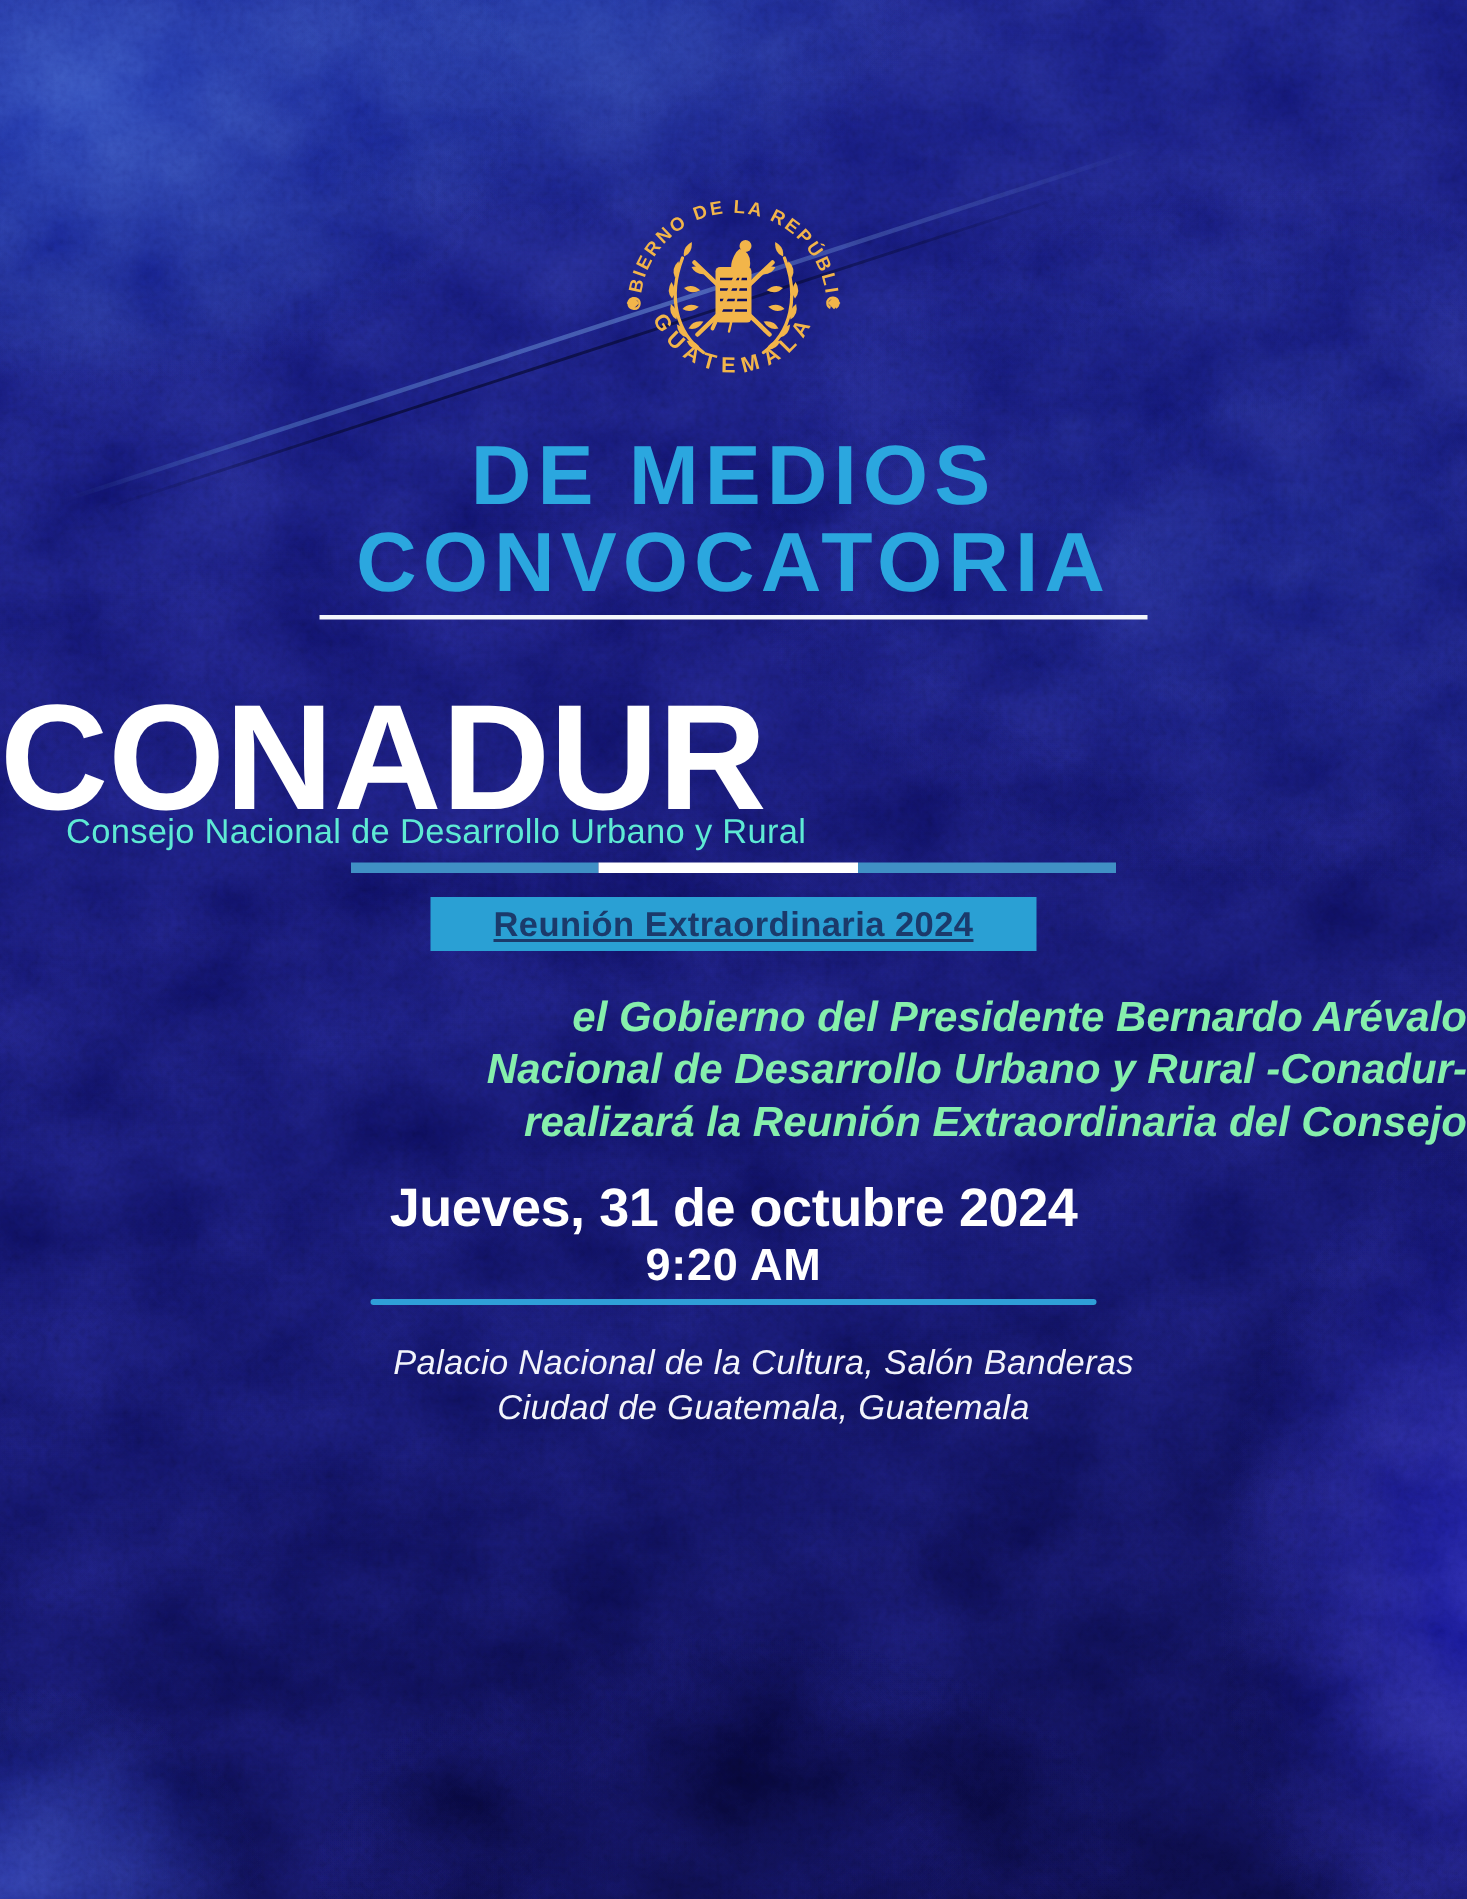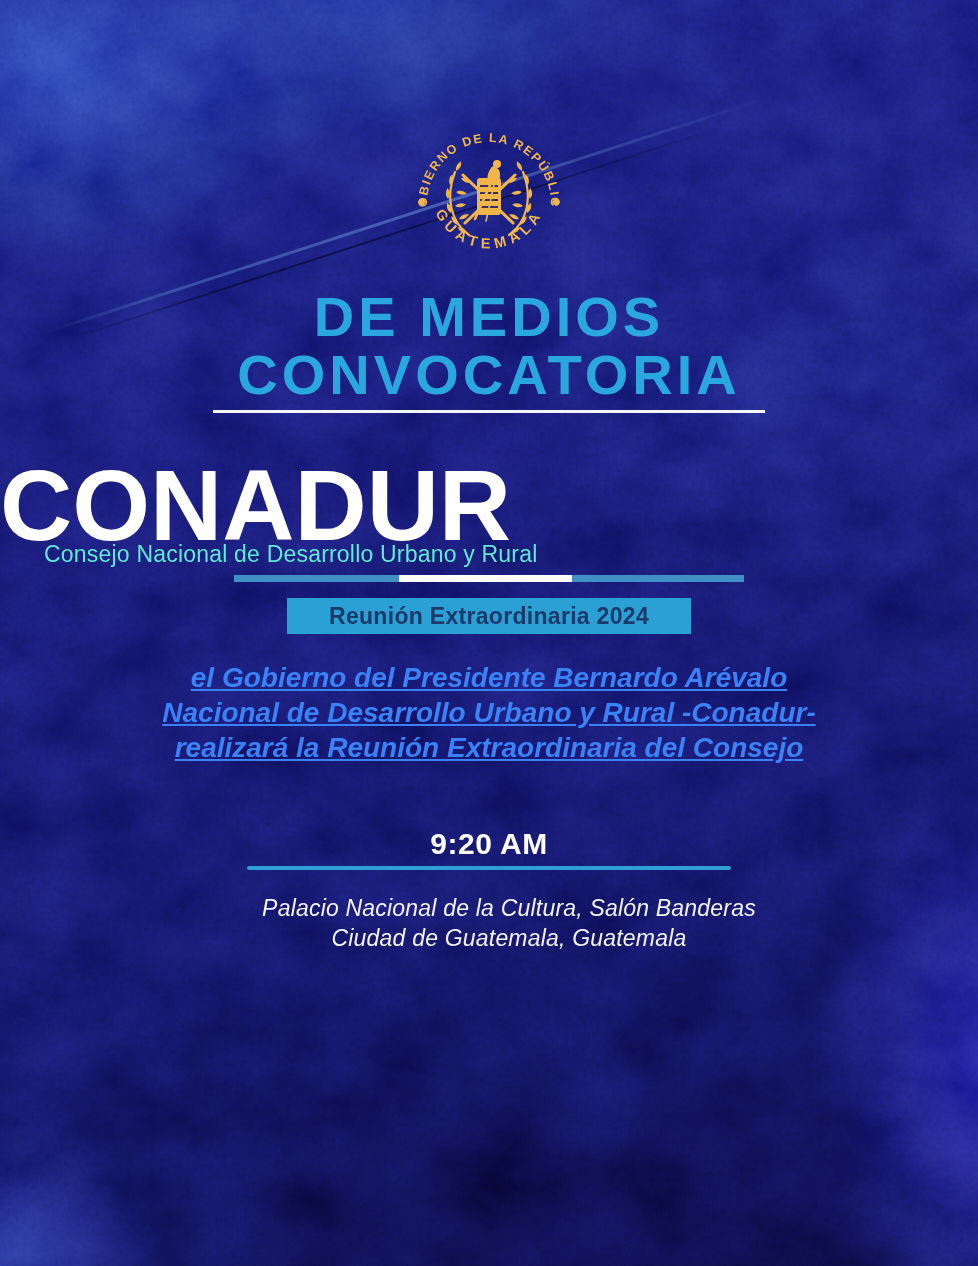--- a/index.html
+++ b/index.html
@@ -69,25 +69,25 @@
     top:575px;margin:0 auto;width:510px;height:7px;display:flex;
   }
   .tri-bar span{display:block;height:100%;}
   .tri-bar .seg1{width:32.4%;}
   .tri-bar .seg2{width:33.9%;}
   .tri-bar .seg3{width:33.7%;}
 
   .badge-row{top:598px;text-align:center;}
   .badge{
     display:inline-block;height:36px;line-height:37px;
-    padding:0 42px;font-size:23px;font-weight:bold;letter-spacing:.3px;
+    padding:0 42px;font-size:23px;font-weight:bold;letter-spacing:.3px;text-decoration:underline;
   }
   .announcement{
-    top:660px;text-align:center;
-    font-size:28px;line-height:35px;font-weight:bold;font-style:italic;color:#3b82f6;text-decoration:underline;
+    top:660px;text-align:right;
+    font-size:28px;line-height:35px;font-weight:bold;font-style:italic;color:#86efac;
   }
   .event-date{
     top:783px;text-align:center;
     font-size:36px;line-height:44px;font-weight:bold;color:#ffffff;letter-spacing:-.3px;
   }
   .event-time{
     top:826px;text-align:center;
     font-size:30px;line-height:36px;font-weight:bold;color:#ffffff;letter-spacing:.5px;
   }
   .divider-blue{
@@ -198,20 +198,21 @@
     <div class="badge-row">
       <span class="badge" style="background-color: rgb(42, 160, 212); color: rgb(27, 58, 107);">Reunión Extraordinaria 2024</span>
     </div>
 
     <div class="announcement">
       <div>el Gobierno del Presidente Bernardo Arévalo</div>
       <div>Nacional de Desarrollo Urbano y Rural -Conadur-</div>
       <div>realizará la Reunión Extraordinaria del Consejo</div>
     </div>
 
+    <div class="event-date">Jueves, 31 de octubre 2024</div>
     <div class="event-time">9:20 AM</div>
 
     <div class="divider-blue" style="background-color: rgb(47, 159, 216);"></div>
 
     <div class="venue">
       <div>Palacio Nacional de la Cultura, Salón Banderas</div>
       <div>Ciudad de Guatemala, Guatemala</div>
     </div>
 
   </div>

